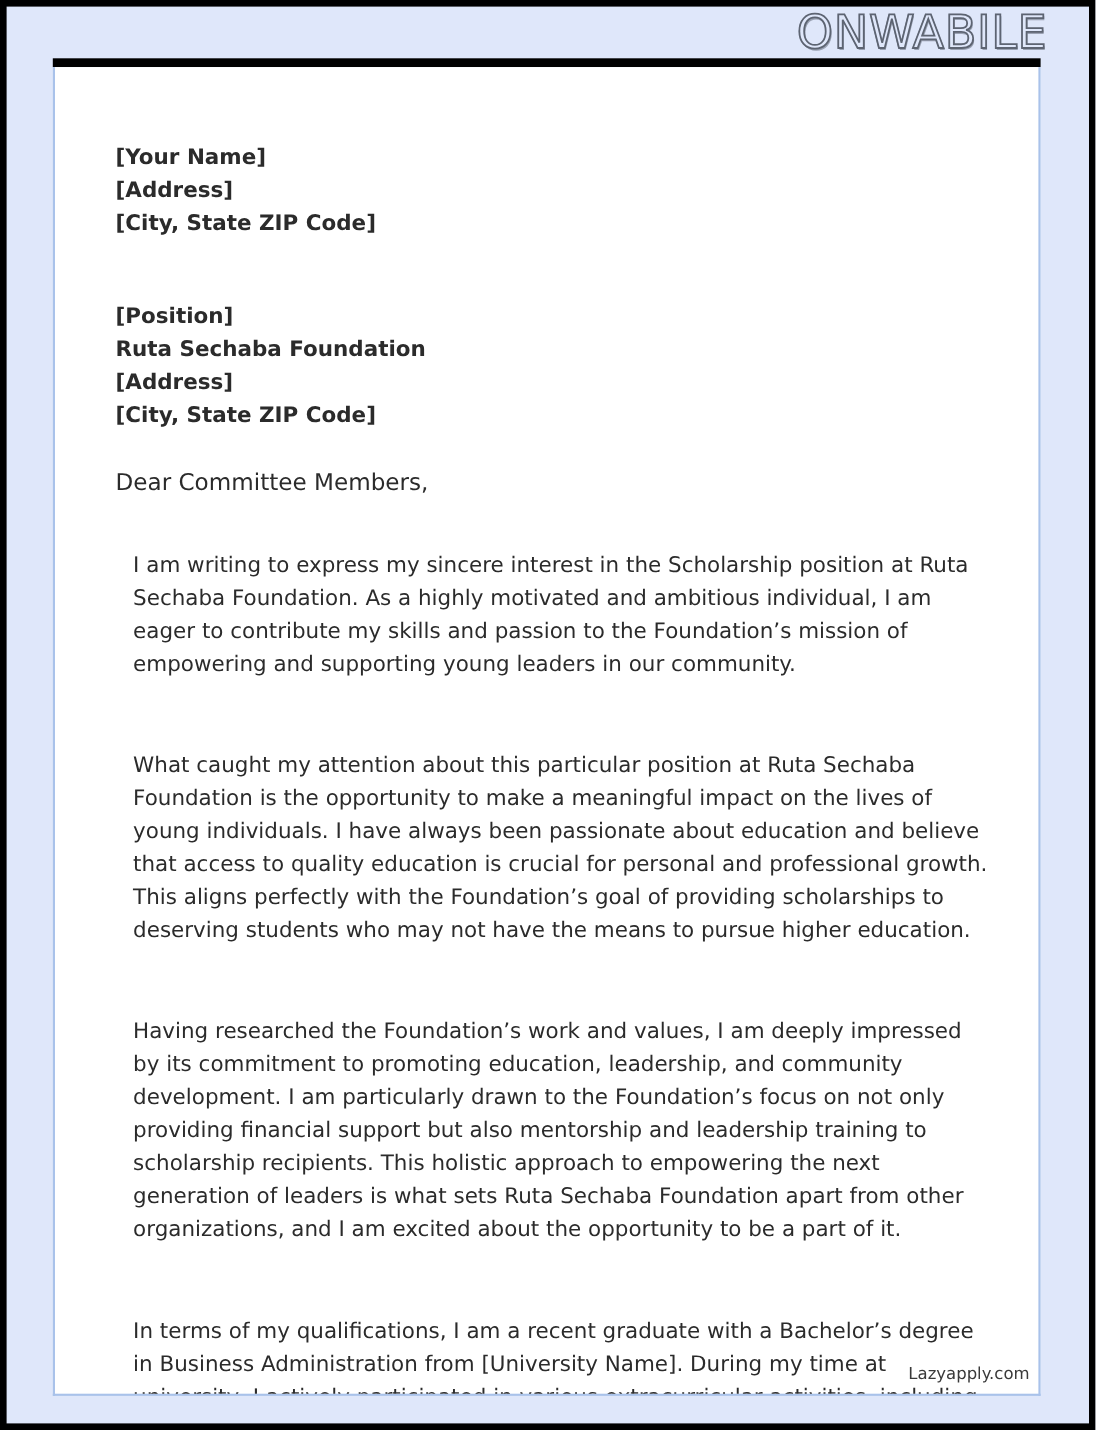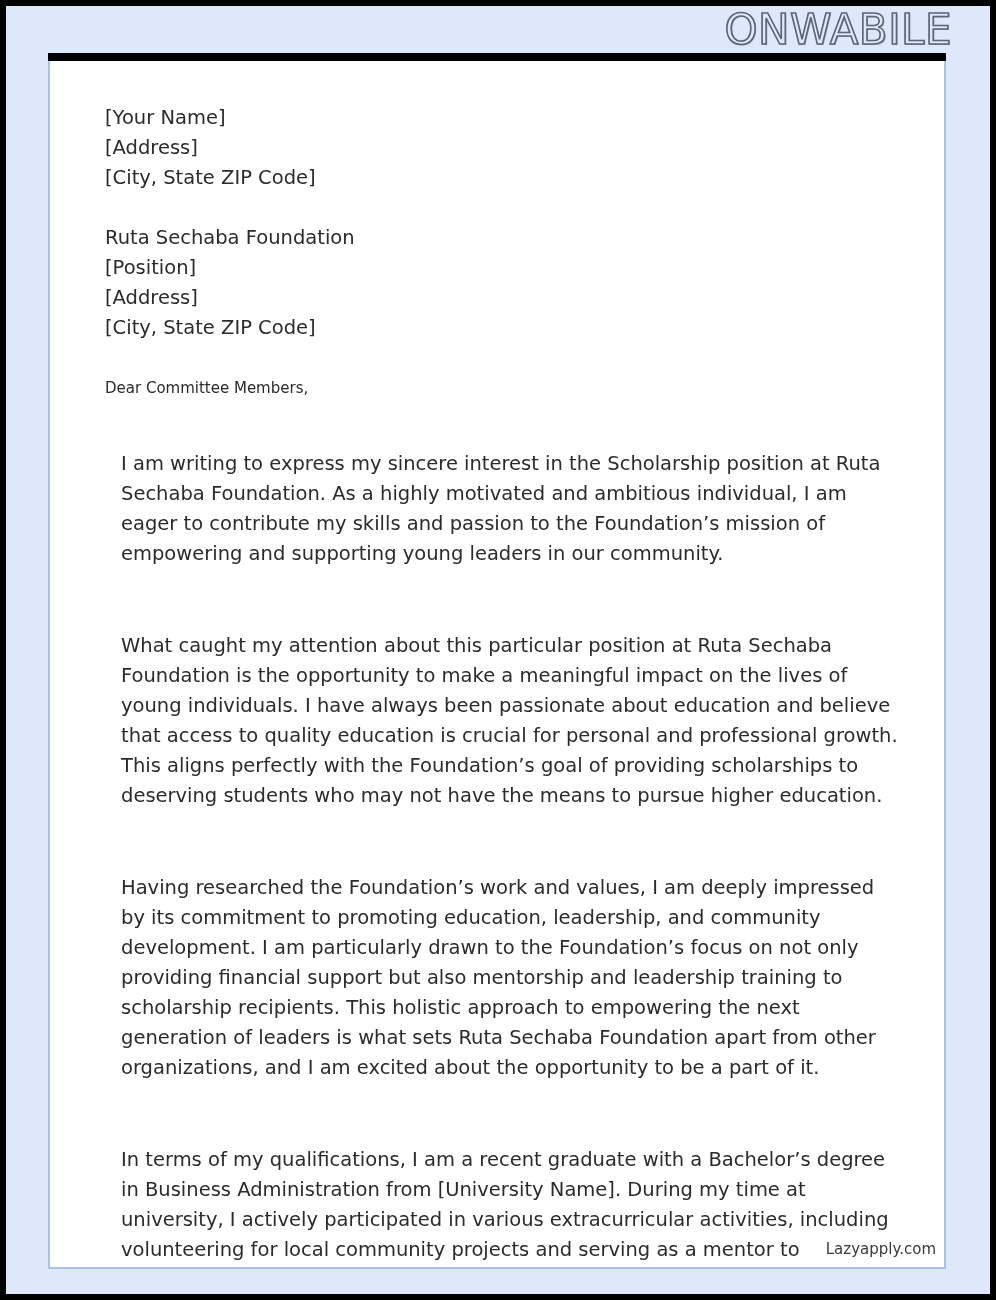--- a/index.html
+++ b/index.html
@@ -73,33 +73,34 @@
     left: 0;
     top: 0;
     width: 898px;
     box-sizing: border-box;
     padding: 42px 30px 0 55px;
   }
   .letter-block {
     font-size: 19.5px;
     line-height: 30px;
     color: #2b2b2b;
-    font-weight: 400;
+    font-weight: 700;
+    margin-top: 25px;
   }
   .addr-line {
     font-size: 19.5px;
     line-height: 30px;
     color: #2b2b2b;
     white-space: nowrap;
   }
   .block-gap {
     height: 30px;
   }
   .salutation {
-    font-size: 15px;
+    font-size: 21px;
     line-height: 30px;
     color: #2b2b2b;
   }
   .para {
     font-size: 19.5px;
     line-height: 30px;
     color: #2b2b2b;
     margin: 16px;
     text-align: left;
   }
@@ -130,22 +131,22 @@
 
       <div class="letter-block">
         <div class="addr-line">[Your Name]</div>
         <div class="addr-line">[Address]</div>
         <div class="addr-line">[City, State ZIP Code]</div>
       </div>
 
       <div class="block-gap"></div>
 
       <div class="letter-block">
+        <div class="addr-line">[Position]</div>
         <div class="addr-line">Ruta Sechaba Foundation</div>
-        <div class="addr-line">[Position]</div>
         <div class="addr-line">[Address]</div>
         <div class="addr-line">[City, State ZIP Code]</div>
       </div>
 
       <div class="block-gap"></div>
 
       <div class="salutation">Dear Committee Members,</div>
 
       <div class="block-gap"></div>
 

